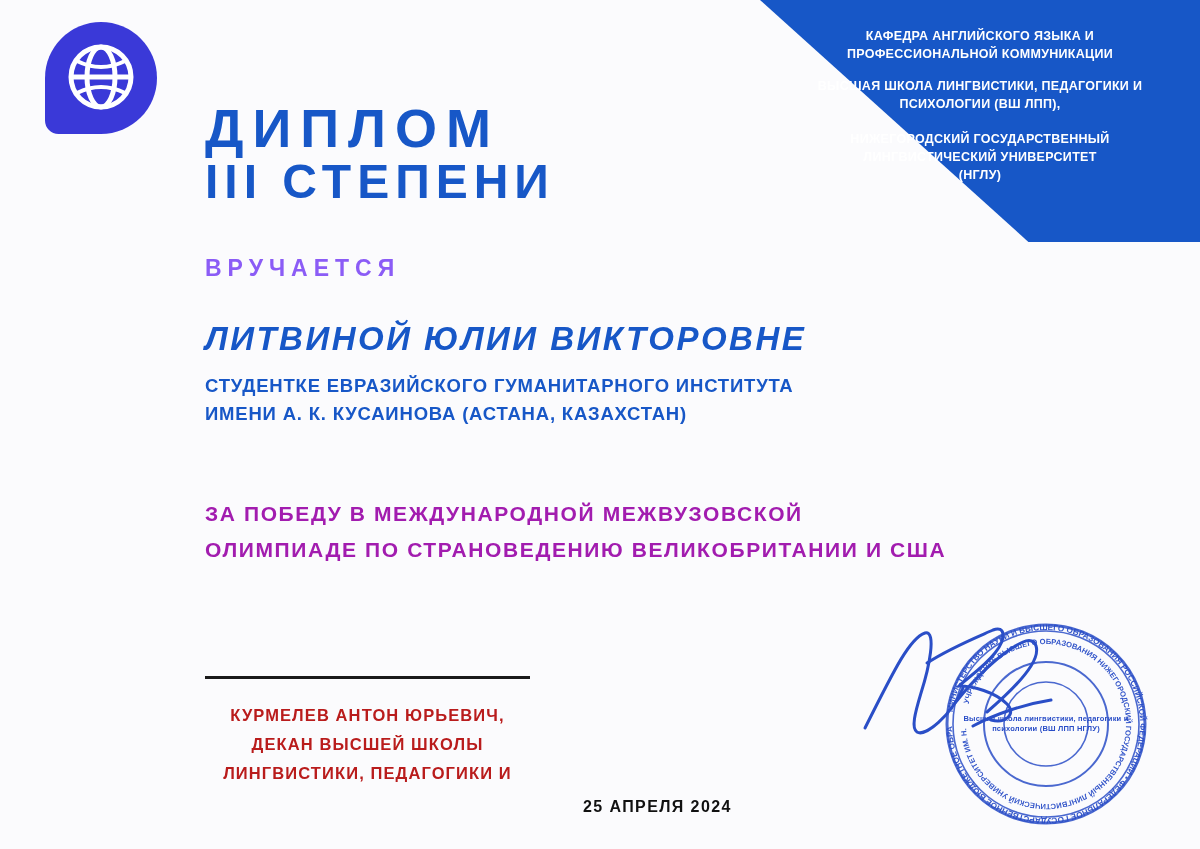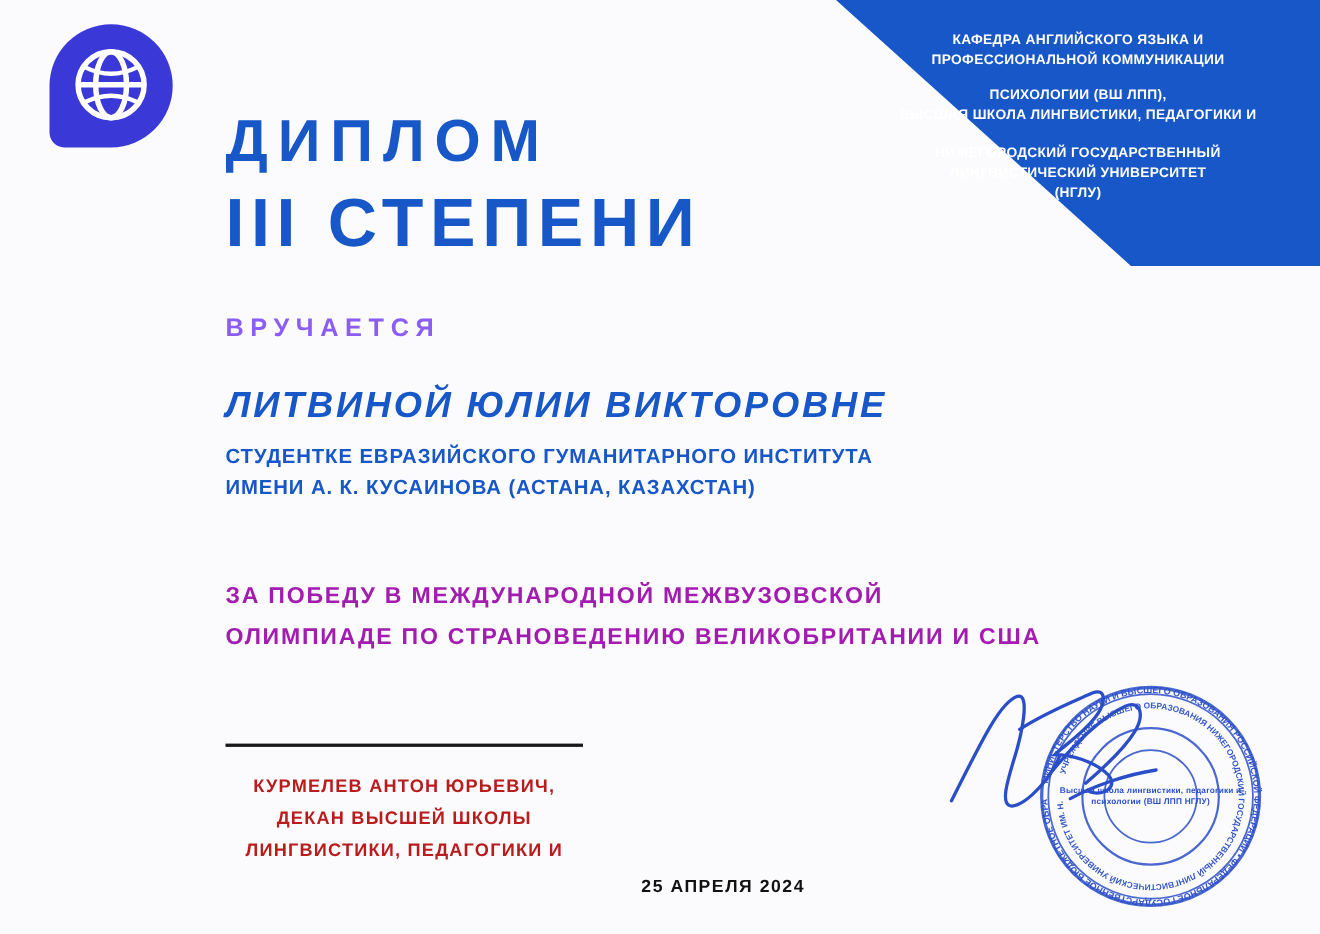--- a/index.html
+++ b/index.html
@@ -85,22 +85,21 @@
   }
   .title1 {
     margin-top: 100px;
     font-size: 54px;
     font-weight: bold;
     color: #1757c7;
     letter-spacing: 9px;
     line-height: 1.05;
   }
   .title2 {
-    margin-top: 14px;
-    font-size: 62px;
+    font-size: 48px;
     font-weight: bold;
     color: #1757c7;
     letter-spacing: 6px;
     line-height: 1.05;
   }
   .awarded {
     margin-top: 48px;
     font-size: 23px;
     font-weight: bold;
     color: #8b5cf6;
@@ -202,22 +201,22 @@
 
 <div class="page">
 
   <div class="banner"></div>
   <div class="banner-inner">
     <div class="banner-block b1">
       <div>КАФЕДРА АНГЛИЙСКОГО ЯЗЫКА И</div>
       <div>ПРОФЕССИОНАЛЬНОЙ КОММУНИКАЦИИ</div>
     </div>
     <div class="banner-block b2">
+      <div>ВЫСШАЯ ШКОЛА ЛИНГВИСТИКИ, ПЕДАГОГИКИ И</div>
       <div>ПСИХОЛОГИИ (ВШ ЛПП),</div>
-      <div>ВЫСШАЯ ШКОЛА ЛИНГВИСТИКИ, ПЕДАГОГИКИ И</div>
     </div>
     <div class="banner-block b3">
       <div>НИЖЕГОРОДСКИЙ ГОСУДАРСТВЕННЫЙ</div>
       <div>ЛИНГВИСТИЧЕСКИЙ УНИВЕРСИТЕТ</div>
       <div>(НГЛУ)</div>
     </div>
   </div>
 
   <div class="logo">
     <div class="blob"></div>

